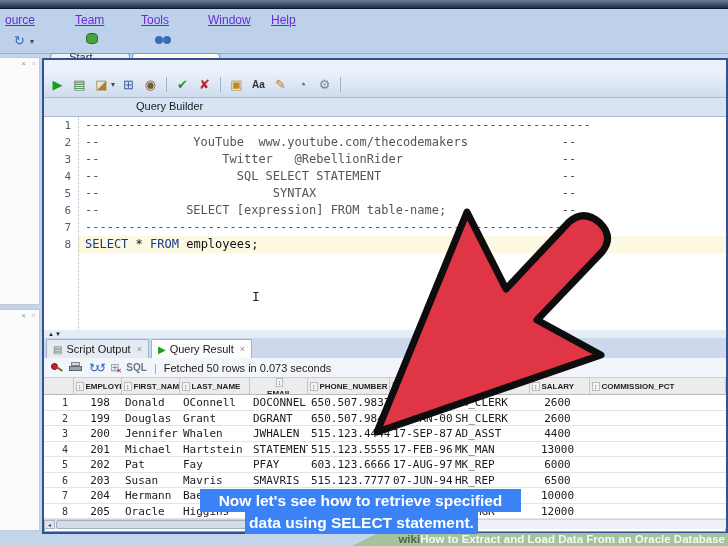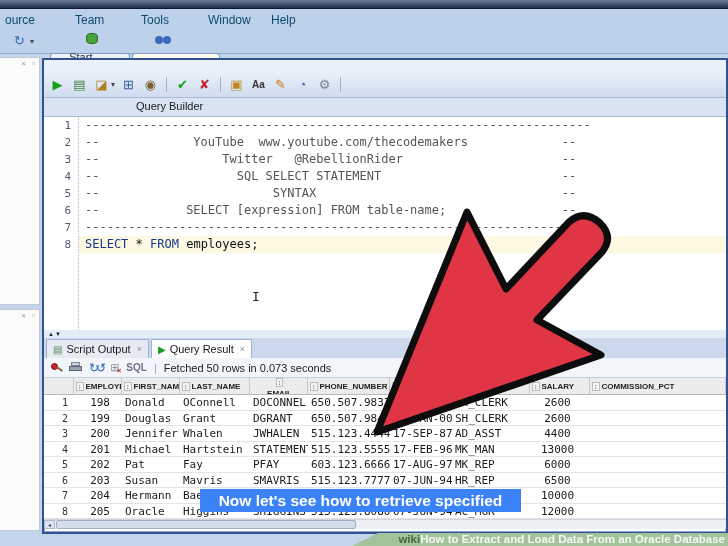--- a/index.html
+++ b/index.html
@@ -3,21 +3,21 @@
 <meta charset="utf-8">
 <style>
   * { margin:0; padding:0; box-sizing:border-box; }
   body { width:728px; height:546px; font-family:"Liberation Sans", sans-serif; overflow:hidden; }
   #screen { position:relative; width:728px; height:546px; background:#c2d5eb; overflow:hidden; }
 
   
   #titlebar { position:absolute; left:0; top:0; width:728px; height:9px;
     background:linear-gradient(#6d7d9c,#1e2c49); border-bottom:1px solid #0e1a33; }
   #menubar { position:absolute; left:0; top:9px; width:728px; height:21px; background:#bdd2ea; }
-  .menu-item { position:absolute; top:3px; font-size:12px; color:#0c4a6e; padding:1px 3px; }
+  .menu-item { position:absolute; top:3px; font-size:12px; color:#6d28d9; padding:1px 3px;text-decoration:underline; }
   #apptoolbar { position:absolute; left:0; top:30px; width:728px; height:24px; background:#bdd2ea;
     border-bottom:1px solid #98b0cf; }
   .appicon { position:absolute; top:3px; font-size:13px; }
 
   
   .leftpanel { position:absolute; left:0; width:40px; background:#fbfbfb;
     border:1px solid #c3cad6; border-left:none; }
   .lp-head { position:absolute; right:2px; top:1px; font-size:8px; color:#8a8f99; letter-spacing:2px; }
 
   
@@ -412,18 +412,19 @@
       <span class="sbtn">◂</span>
       <span id="hthumb"></span>
     </div>
   </div>
 
   <svg id="arrow-svg" width="728" height="546" viewBox="0 0 728 546">
     <path d="M 377 432 L 467 212 L 506 289 L 569 222 Q 584 209 600 223 Q 614 237 602 252 L 537 320 L 601 355 Z" fill="#e03545" stroke="#0d0d0d" stroke-width="7" stroke-linejoin="round"></path>
   </svg>
 
   <div id="caption1" class="caption">Now let's see how to retrieve specified</div>
+  <div id="caption2" class="caption">data using SELECT statement.</div>
 
   <div id="banner">
     <span class="wiki">wiki</span><span class="rest">How to Extract and Load Data From an Oracle Database</span>
   </div>
 
 </div>
 
 </body></html>

